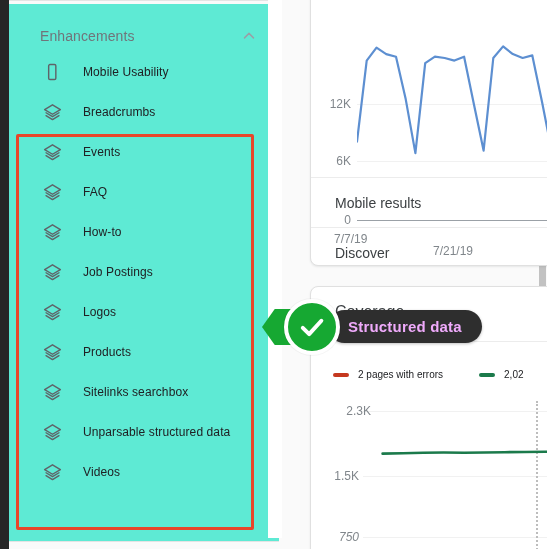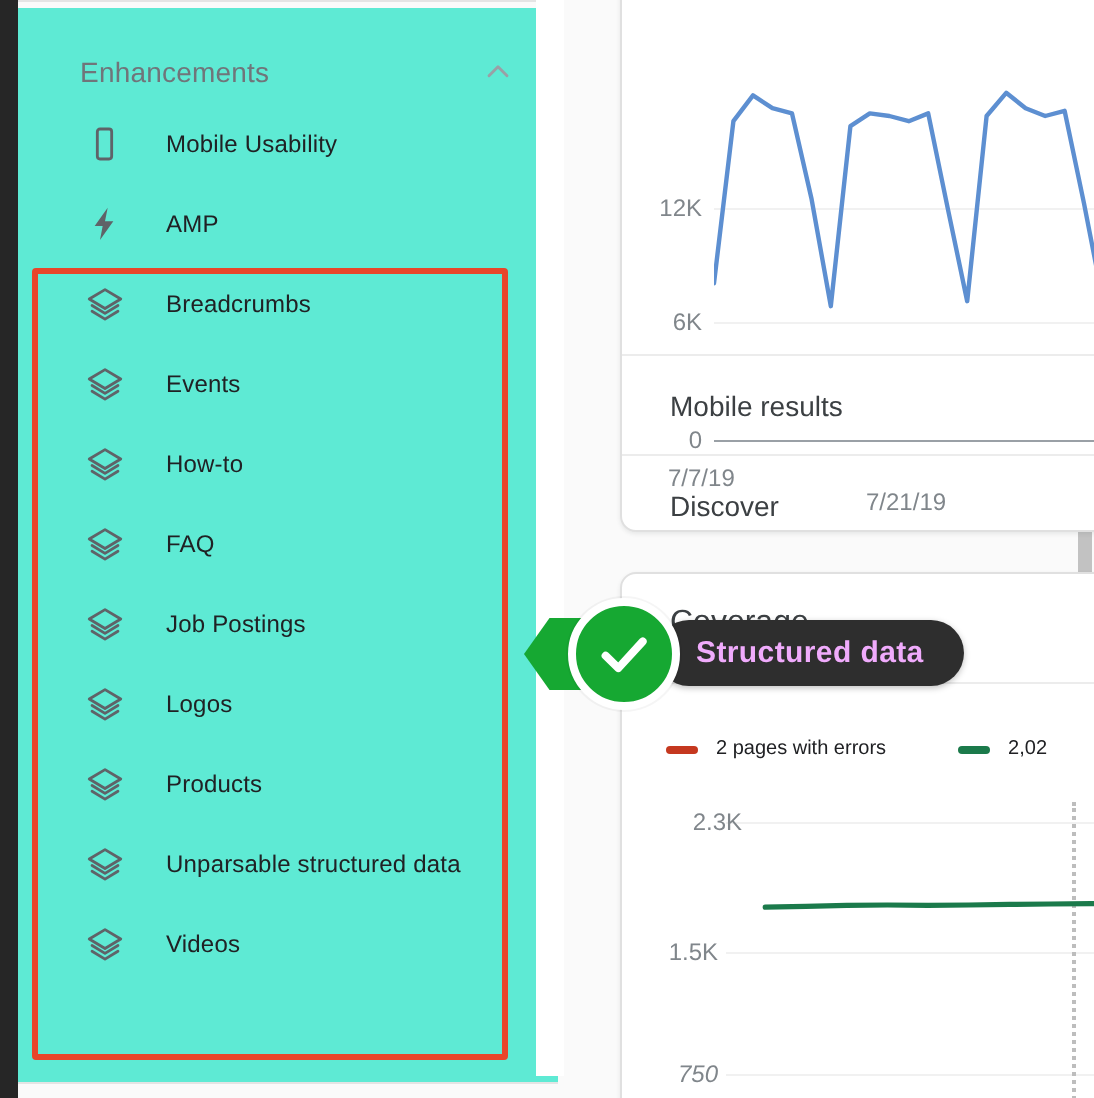--- a/index.html
+++ b/index.html
@@ -170,28 +170,20 @@
         <div class="nav-row">
           <span class="nav-icon">
             <svg width="20" height="20" viewBox="0 0 24 24">
               <rect x="8" y="3" width="8.6" height="18" rx="1.6" fill="none" stroke="#5f6368" stroke-width="1.7"></rect>
             </svg>
           </span>
           <span class="nav-label">Mobile Usability</span>
         </div>
         <div class="nav-row">
           <span class="nav-icon">
-            <svg width="20" height="20" viewBox="0 0 24 24">
-              <path d="M14.2 2.2 L6.4 13.2 L11.2 13.2 L9.6 21.6 L17.6 10.4 L12.6 10.4 Z" fill="#5f6368"></path>
-            </svg>
-          </span>
-          <span class="nav-label">AMP</span>
-        </div>
-        <div class="nav-row">
-          <span class="nav-icon">
             <svg width="21" height="21" viewBox="0 0 24 24">
               <path d="M12 3.2 L21 8.6 L12 14 L3 8.6 Z" fill="none" stroke="#5f6368" stroke-width="1.6" stroke-linejoin="round"></path>
               <path d="M4.6 12.3 L12 16.8 L19.4 12.3" fill="none" stroke="#5f6368" stroke-width="1.6" stroke-linejoin="round" stroke-linecap="round"></path>
               <path d="M4.6 15.6 L12 20.1 L19.4 15.6" fill="none" stroke="#5f6368" stroke-width="1.6" stroke-linejoin="round" stroke-linecap="round"></path>
             </svg>
           </span>
           <span class="nav-label">Breadcrumbs</span>
         </div>
         <div class="nav-row">
           <span class="nav-icon">
@@ -204,40 +196,40 @@
           <span class="nav-label">Events</span>
         </div>
         <div class="nav-row">
           <span class="nav-icon">
             <svg width="21" height="21" viewBox="0 0 24 24">
               <path d="M12 3.2 L21 8.6 L12 14 L3 8.6 Z" fill="none" stroke="#5f6368" stroke-width="1.6" stroke-linejoin="round"></path>
               <path d="M4.6 12.3 L12 16.8 L19.4 12.3" fill="none" stroke="#5f6368" stroke-width="1.6" stroke-linejoin="round" stroke-linecap="round"></path>
               <path d="M4.6 15.6 L12 20.1 L19.4 15.6" fill="none" stroke="#5f6368" stroke-width="1.6" stroke-linejoin="round" stroke-linecap="round"></path>
             </svg>
           </span>
+          <span class="nav-label">FAQ</span>
+        </div>
+        <div class="nav-row">
+          <span class="nav-icon">
+            <svg width="21" height="21" viewBox="0 0 24 24">
+              <path d="M12 3.2 L21 8.6 L12 14 L3 8.6 Z" fill="none" stroke="#5f6368" stroke-width="1.6" stroke-linejoin="round"></path>
+              <path d="M4.6 12.3 L12 16.8 L19.4 12.3" fill="none" stroke="#5f6368" stroke-width="1.6" stroke-linejoin="round" stroke-linecap="round"></path>
+              <path d="M4.6 15.6 L12 20.1 L19.4 15.6" fill="none" stroke="#5f6368" stroke-width="1.6" stroke-linejoin="round" stroke-linecap="round"></path>
+            </svg>
+          </span>
           <span class="nav-label">How-to</span>
         </div>
         <div class="nav-row">
           <span class="nav-icon">
             <svg width="21" height="21" viewBox="0 0 24 24">
               <path d="M12 3.2 L21 8.6 L12 14 L3 8.6 Z" fill="none" stroke="#5f6368" stroke-width="1.6" stroke-linejoin="round"></path>
               <path d="M4.6 12.3 L12 16.8 L19.4 12.3" fill="none" stroke="#5f6368" stroke-width="1.6" stroke-linejoin="round" stroke-linecap="round"></path>
               <path d="M4.6 15.6 L12 20.1 L19.4 15.6" fill="none" stroke="#5f6368" stroke-width="1.6" stroke-linejoin="round" stroke-linecap="round"></path>
             </svg>
           </span>
-          <span class="nav-label">FAQ</span>
-        </div>
-        <div class="nav-row">
-          <span class="nav-icon">
-            <svg width="21" height="21" viewBox="0 0 24 24">
-              <path d="M12 3.2 L21 8.6 L12 14 L3 8.6 Z" fill="none" stroke="#5f6368" stroke-width="1.6" stroke-linejoin="round"></path>
-              <path d="M4.6 12.3 L12 16.8 L19.4 12.3" fill="none" stroke="#5f6368" stroke-width="1.6" stroke-linejoin="round" stroke-linecap="round"></path>
-              <path d="M4.6 15.6 L12 20.1 L19.4 15.6" fill="none" stroke="#5f6368" stroke-width="1.6" stroke-linejoin="round" stroke-linecap="round"></path>
-            </svg>
-          </span>
           <span class="nav-label">Job Postings</span>
         </div>
         <div class="nav-row">
           <span class="nav-icon">
             <svg width="21" height="21" viewBox="0 0 24 24">
               <path d="M12 3.2 L21 8.6 L12 14 L3 8.6 Z" fill="none" stroke="#5f6368" stroke-width="1.6" stroke-linejoin="round"></path>
               <path d="M4.6 12.3 L12 16.8 L19.4 12.3" fill="none" stroke="#5f6368" stroke-width="1.6" stroke-linejoin="round" stroke-linecap="round"></path>
               <path d="M4.6 15.6 L12 20.1 L19.4 15.6" fill="none" stroke="#5f6368" stroke-width="1.6" stroke-linejoin="round" stroke-linecap="round"></path>
             </svg>
           </span>
@@ -245,20 +237,30 @@
         </div>
         <div class="nav-row">
           <span class="nav-icon">
             <svg width="21" height="21" viewBox="0 0 24 24">
               <path d="M12 3.2 L21 8.6 L12 14 L3 8.6 Z" fill="none" stroke="#5f6368" stroke-width="1.6" stroke-linejoin="round"></path>
               <path d="M4.6 12.3 L12 16.8 L19.4 12.3" fill="none" stroke="#5f6368" stroke-width="1.6" stroke-linejoin="round" stroke-linecap="round"></path>
               <path d="M4.6 15.6 L12 20.1 L19.4 15.6" fill="none" stroke="#5f6368" stroke-width="1.6" stroke-linejoin="round" stroke-linecap="round"></path>
             </svg>
           </span>
           <span class="nav-label">Products</span>
+        </div>
+        <div class="nav-row">
+          <span class="nav-icon">
+            <svg width="21" height="21" viewBox="0 0 24 24">
+              <path d="M12 3.2 L21 8.6 L12 14 L3 8.6 Z" fill="none" stroke="#5f6368" stroke-width="1.6" stroke-linejoin="round"></path>
+              <path d="M4.6 12.3 L12 16.8 L19.4 12.3" fill="none" stroke="#5f6368" stroke-width="1.6" stroke-linejoin="round" stroke-linecap="round"></path>
+              <path d="M4.6 15.6 L12 20.1 L19.4 15.6" fill="none" stroke="#5f6368" stroke-width="1.6" stroke-linejoin="round" stroke-linecap="round"></path>
+            </svg>
+          </span>
+          <span class="nav-label">Sitelinks searchbox</span>
         </div>
         <div class="nav-row">
           <span class="nav-icon">
             <svg width="21" height="21" viewBox="0 0 24 24">
               <path d="M12 3.2 L21 8.6 L12 14 L3 8.6 Z" fill="none" stroke="#5f6368" stroke-width="1.6" stroke-linejoin="round"></path>
               <path d="M4.6 12.3 L12 16.8 L19.4 12.3" fill="none" stroke="#5f6368" stroke-width="1.6" stroke-linejoin="round" stroke-linecap="round"></path>
               <path d="M4.6 15.6 L12 20.1 L19.4 15.6" fill="none" stroke="#5f6368" stroke-width="1.6" stroke-linejoin="round" stroke-linecap="round"></path>
             </svg>
           </span>
           <span class="nav-label">Unparsable structured data</span>

